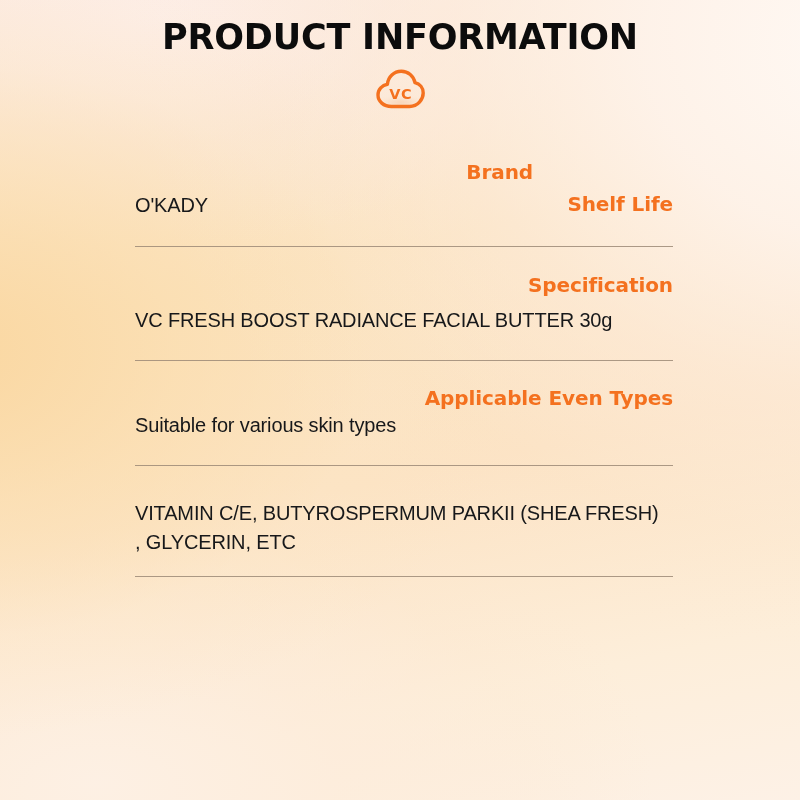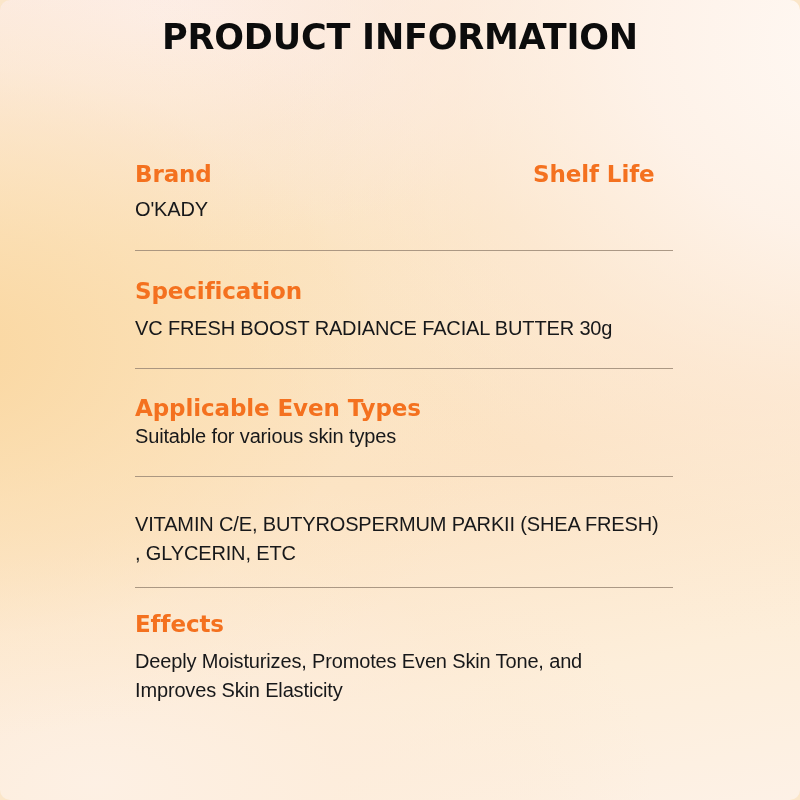--- a/index.html
+++ b/index.html
@@ -20,21 +20,20 @@
     width: 800px;
     height: 800px;
     overflow: hidden;
     background-color: #fbe3c2;
     background-image:
       radial-gradient(120% 95% at 112% 6%, rgba(255,250,246,0.99) 0%, rgba(254,243,235,0.92) 26%, rgba(253,237,224,0.55) 46%, rgba(252,232,212,0.10) 66%, rgba(252,230,208,0) 80%),
       radial-gradient(95% 62% at -8% 44%, rgba(250,214,158,0.95) 0%, rgba(251,222,176,0.72) 32%, rgba(252,230,196,0.33) 58%, rgba(252,232,203,0) 78%),
       radial-gradient(85% 50% at 12% 98%, rgba(253,240,228,0.96) 0%, rgba(253,236,219,0.70) 36%, rgba(252,232,210,0.22) 64%, rgba(252,231,208,0) 82%),
       radial-gradient(70% 38% at 20% 2%, rgba(253,238,231,0.95) 0%, rgba(252,233,222,0.55) 42%, rgba(251,229,213,0) 76%),
       linear-gradient(168deg, #fcece2 0%, #fbe2bd 34%, #fce3c4 58%, #fdeeda 82%, #fdf1e6 100%);
-    border-radius: 10px;
   }
 
   
   #header {
     position: absolute;
     top: 0;
     left: 0;
     width: 800px;
     text-align: center;
   }
@@ -80,45 +79,46 @@
     top: 160px;
     left: 135px;
     width: 538px;
   }
 
   .spec-row {
     position: relative;
   }
   .spec-label {
     font-family: "DejaVu Sans", sans-serif;
-    font-size: 23px;
+    font-size: 20px;
     font-weight: 700;
     color: #f4711f;
     line-height: 1.25;
     letter-spacing: -0.1px;
     white-space: pre;
+    text-align: right;
   }
   .spec-value {
     font-family: "Liberation Sans", sans-serif;
     font-size: 20px;
     font-weight: 400;
     color: #17181a;
     line-height: 1.45;
     letter-spacing: -0.15px;
     margin-top: 6px;
     white-space: pre-line;
   }
 
   
   .two-col {
     display: flex;
     flex-direction: row;
   }
   .col-left { width: 398px; }
-  .col-right { width: 140px; }
+  .col-right { width: 140px; margin-top: 32px; }
 
   .divider {
     height: 0;
     border: none;
     border-top: 1px solid #9c8a77;
     margin: 0;
     width: 538px;
     opacity: 0.85;
   }
 
@@ -135,20 +135,34 @@
   #row-skin-types .spec-value { margin-top: 0; }
 </style>
 </head>
 <body>
 
 <div id="card">
 
   <div id="header">
     <h1 id="page-title">PRODUCT INFORMATION</h1>
 
+    <div id="logo-wrap">
+      <div id="logo-shadow"></div>
+      <svg id="vc-logo" viewBox="0 0 56 44">
+        <path d="M19.5 39.5
+                 C 11.6 39.5 6.0 34.3 6.0 28.0
+                 C 6.0 22.5 10.1 18.2 15.4 17.3
+                 C 16.0 9.9 22.0 4.2 29.3 4.2
+                 C 36.1 4.2 41.8 9.1 43.0 15.7
+                 C 47.8 16.9 51.2 21.0 51.2 26.0
+                 C 51.2 32.4 45.8 39.5 37.5 39.5
+                 Z" fill="none" stroke="#f4711f" stroke-width="3.4" stroke-linejoin="round" stroke-linecap="round"></path>
+        <text x="28.6" y="32.2" text-anchor="middle" font-family="DejaVu Sans, sans-serif" font-size="14.5" font-weight="700" letter-spacing="0.3" fill="#f4711f">VC</text>
+      </svg>
+    </div>
   </div>
 
   <div id="spec-list">
 
     <div class="spec-row two-col" id="row-brand">
       <div class="col-left">
         <div class="spec-label">Brand</div>
         <div class="spec-value"> O'KADY</div>
       </div>
       <div class="col-right">
@@ -172,20 +186,15 @@
 
     <hr class="divider">
 
     <div class="spec-row" id="row-ingredients">
       <div class="spec-value">VITAMIN C/E, BUTYROSPERMUM PARKII (SHEA FRESH)
 , GLYCERIN, ETC</div>
     </div>
 
     <hr class="divider">
 
-    <div class="spec-row" id="row-effects">
-      <div class="spec-label">Effects</div>
-      <div class="spec-value">Deeply Moisturizes, Promotes Even Skin Tone, and
-Improves Skin Elasticity</div>
-    </div>
 
   </div>
 </div>
 
 </body></html>

